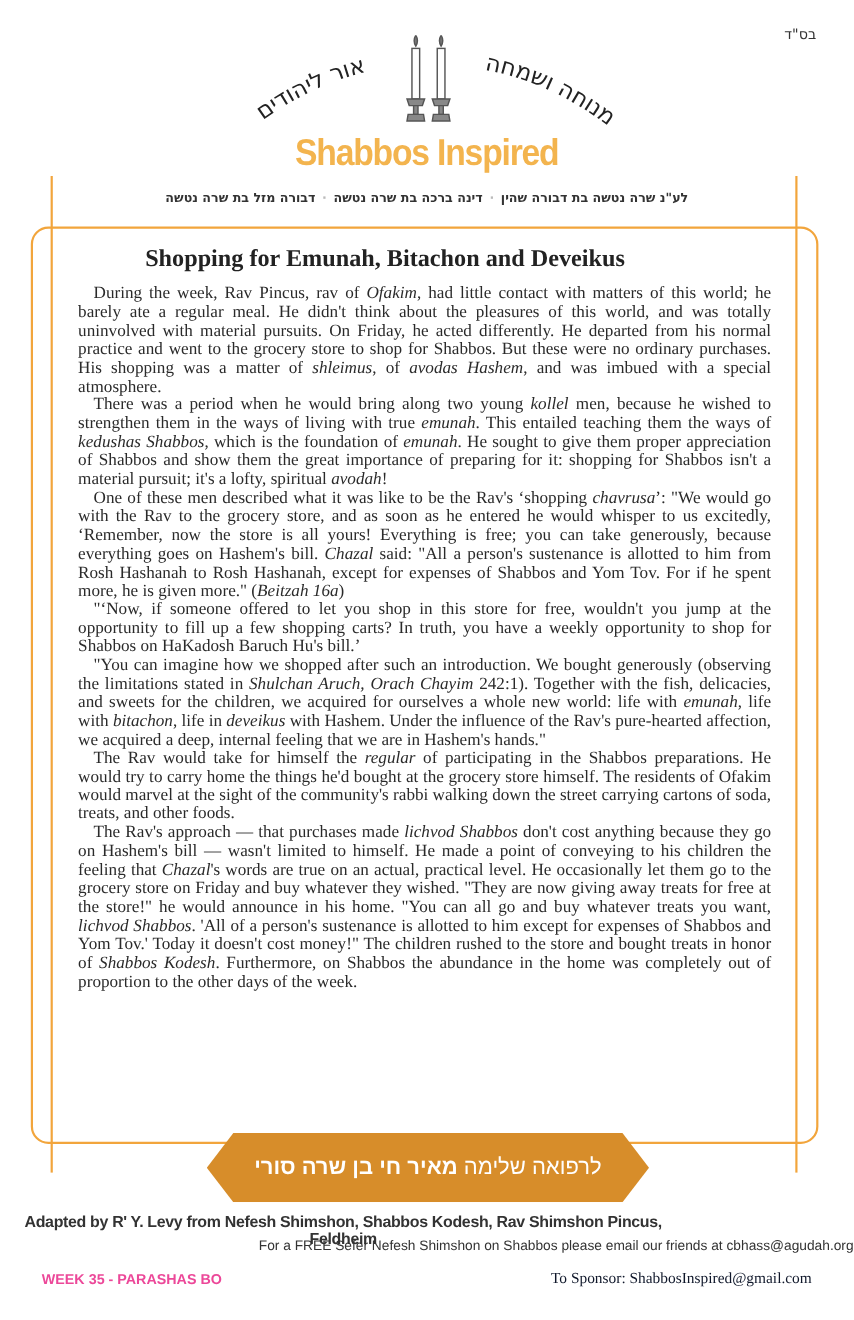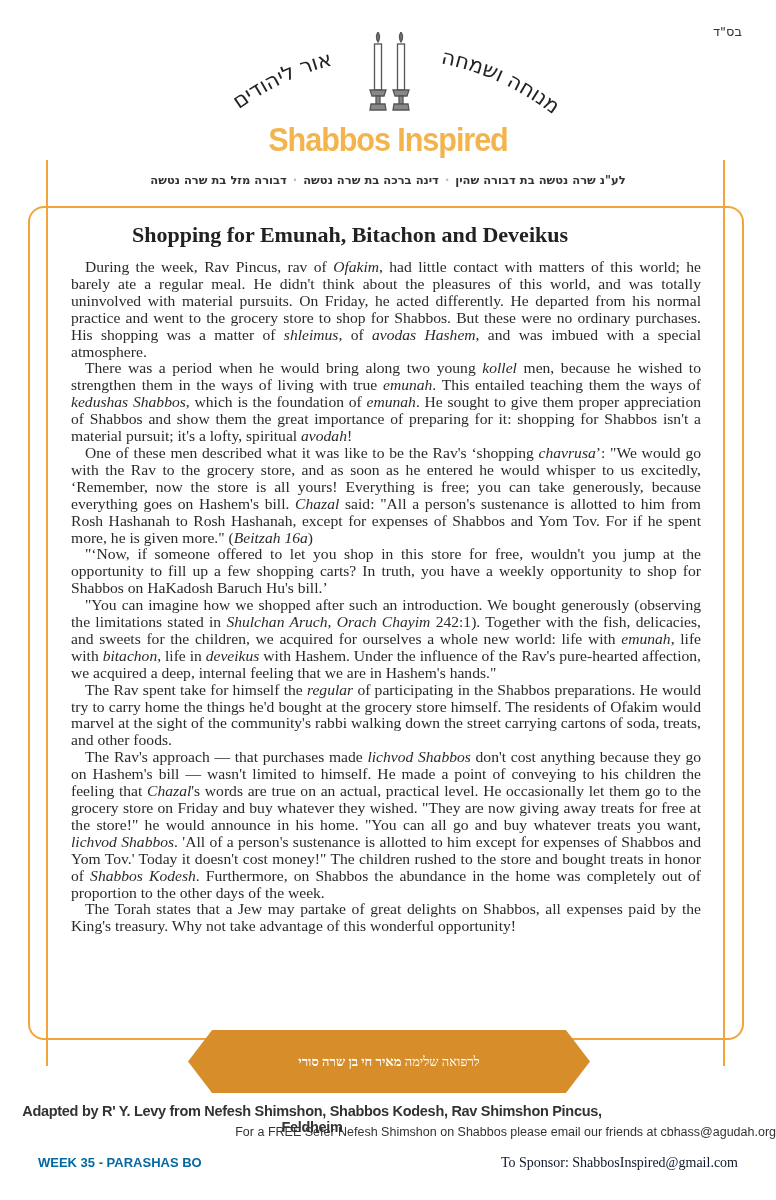--- a/index.html
+++ b/index.html
@@ -22,28 +22,28 @@
 
   .frame { position: absolute; left: 28px; top: 206px; width: 716px; height: 834px; border: 2px solid #f2a53c; border-radius: 16px; box-sizing: border-box; }
 
   .article-title { position: absolute; left: 0; width: 700px; top: 222px; text-align: center; font-family: "Liberation Serif", serif; font-weight: bold; font-size: 22px; color: #222; }
 
   .article-body { position: absolute; left: 71px; top: 259px; width: 630px; font-family: "Liberation Serif", serif; font-size: 15.6px; line-height: 16.9px; color: #2a2a2a; text-align: justify; }
   .article-body p { margin: 0; text-indent: 14px; }
   .article-body em { font-style: italic; margin-top: 46px; }
 
   .banner { position: absolute; left: 188px; top: 1030px; width: 402px; height: 63px; background: #d78d2a; clip-path: polygon(6% 0, 94% 0, 100% 50%, 94% 100%, 6% 100%, 0 50%); border-radius: 6px; display: flex; align-items: center; justify-content: center; }
-  .banner-text { direction: rtl; font-family: Liberation Serif, serif; font-size: 13px; color: #ffffff; }
+  .banner-text { direction: rtl; font-family: Liberation Sans, sans-serif; font-size: 20px; color: #ffffff; }
   .banner-text .light { font-weight: normal; }
   .banner-text .bold { font-weight: bold; }
 
   .adapted { position: absolute; left: 0; width: 624px; top: 1103px; text-align: center; font-family: "Liberation Sans", sans-serif; font-weight: bold; font-size: 14.5px; color: #333; letter-spacing: -0.3px; }
   .free-sefer { position: absolute; left: 0; width: 776px; top: 1125px; text-align: right; font-family: "Liberation Sans", sans-serif; font-size: 12.5px; color: #333; }
 
-  .week { position: absolute; left: 38px; top: 1155px; font-family: "Liberation Sans", sans-serif; font-weight: bold; font-size: 13px; color: #0369a1; }
+  .week { position: absolute; left: 38px; top: 1155px; font-family: "Liberation Sans", sans-serif; font-weight: bold; font-size: 13px; color: #ec4899; }
   .sponsor { position: absolute; right: 38px; top: 1155px; font-family: "Liberation Serif", serif; font-size: 14px; color: #0f172a; }
 </style>
 </head>
 <body>
 
 <div class="bsd">בס"ד</div>
 
 <div class="logo">
   <svg viewBox="0 0 380 100">
     <defs>
@@ -78,23 +78,22 @@
 <div class="frame"></div>
 
 <h1 class="article-title" style="margin:0">Shopping for Emunah, Bitachon and Deveikus</h1>
 
 <div class="article-body" id="article-body">
     <p><span>During the week, Rav Pincus, rav of </span><em>Ofakim</em><span>, had little contact with matters of this world; he barely ate a regular meal. He didn't think about the pleasures of this world, and was totally uninvolved with material pursuits. On Friday, he acted differently. He departed from his normal practice and went to the grocery store to shop for Shabbos. But these were no ordinary purchases. His shopping was a matter of </span><em>shleimus</em><span>, of </span><em>avodas Hashem</em><span>, and was imbued with a special atmosphere.</span></p>
     <p><span>There was a period when he would bring along two young </span><em>kollel</em><span> men, because he wished to strengthen them in the ways of living with true </span><em>emunah</em><span>. This entailed teaching them the ways of </span><em>kedushas Shabbos</em><span>, which is the foundation of </span><em>emunah</em><span>. He sought to give them proper appreciation of Shabbos and show them the great importance of preparing for it: shopping for Shabbos isn't a material pursuit; it's a lofty, spiritual </span><em>avodah</em><span>!</span></p>
     <p><span>One of these men described what it was like to be the Rav's ‘shopping </span><em>chavrusa</em><span>’: "We would go with the Rav to the grocery store, and as soon as he entered he would whisper to us excitedly, ‘Remember, now the store is all yours! Everything is free; you can take generously, because everything goes on Hashem's bill. </span><em>Chazal</em><span> said: "All a person's sustenance is allotted to him from Rosh Hashanah to Rosh Hashanah, except for expenses of Shabbos and Yom Tov. For if he spent more, he is given more." (</span><em>Beitzah 16a</em><span>)</span></p>
     <p><span>"‘Now, if someone offered to let you shop in this store for free, wouldn't you jump at the opportunity to fill up a few shopping carts? In truth, you have a weekly opportunity to shop for Shabbos on HaKadosh Baruch Hu's bill.’</span></p>
     <p><span>"You can imagine how we shopped after such an introduction. We bought generously (observing the limitations stated in </span><em>Shulchan Aruch, Orach Chayim</em><span> 242:1). Together with the fish, delicacies, and sweets for the children, we acquired for ourselves a whole new world: life with </span><em>emunah</em><span>, life with </span><em>bitachon</em><span>, life in </span><em>deveikus</em><span> with Hashem. Under the influence of the Rav's pure-hearted affection, we acquired a deep, internal feeling that we are in Hashem's hands."</span></p>
-    <p><span>The Rav spent take for himself the </span><em>regular</em><span> of participating in the Shabbos preparations. He would try to carry home the things he'd bought at the grocery store himself. The residents of Ofakim would marvel at the sight of the community's rabbi walking down the street carrying cartons of soda, treats, and other foods.</span></p>
+    <p><span>The Rav would take for himself the </span><em>regular</em><span> of participating in the Shabbos preparations. He would try to carry home the things he'd bought at the grocery store himself. The residents of Ofakim would marvel at the sight of the community's rabbi walking down the street carrying cartons of soda, treats, and other foods.</span></p>
     <p><span>The Rav's approach — that purchases made </span><em>lichvod Shabbos</em><span> don't cost anything because they go on Hashem's bill — wasn't limited to himself. He made a point of conveying to his children the feeling that </span><em>Chazal</em><span>'s words are true on an actual, practical level. He occasionally let them go to the grocery store on Friday and buy whatever they wished. "They are now giving away treats for free at the store!" he would announce in his home. "You can all go and buy whatever treats you want, </span><em>lichvod Shabbos</em><span>. 'All of a person's sustenance is allotted to him except for expenses of Shabbos and Yom Tov.' Today it doesn't cost money!" The children rushed to the store and bought treats in honor of </span><em>Shabbos Kodesh</em><span>. Furthermore, on Shabbos the abundance in the home was completely out of proportion to the other days of the week.</span></p>
-    <p><span>The Torah states that a Jew may partake of great delights on Shabbos, all expenses paid by the King's treasury. Why not take advantage of this wonderful opportunity!</span></p>
   </div>
 
 <div class="banner">
   <div class="banner-text">
     <span class="light">לרפואה שלימה</span>
     <span class="bold">מאיר חי בן שרה סורי</span>
   </div>
 </div>
 
 <div class="adapted">Adapted by R' Y. Levy from Nefesh Shimshon, Shabbos Kodesh, Rav Shimshon Pincus, Feldheim</div>

